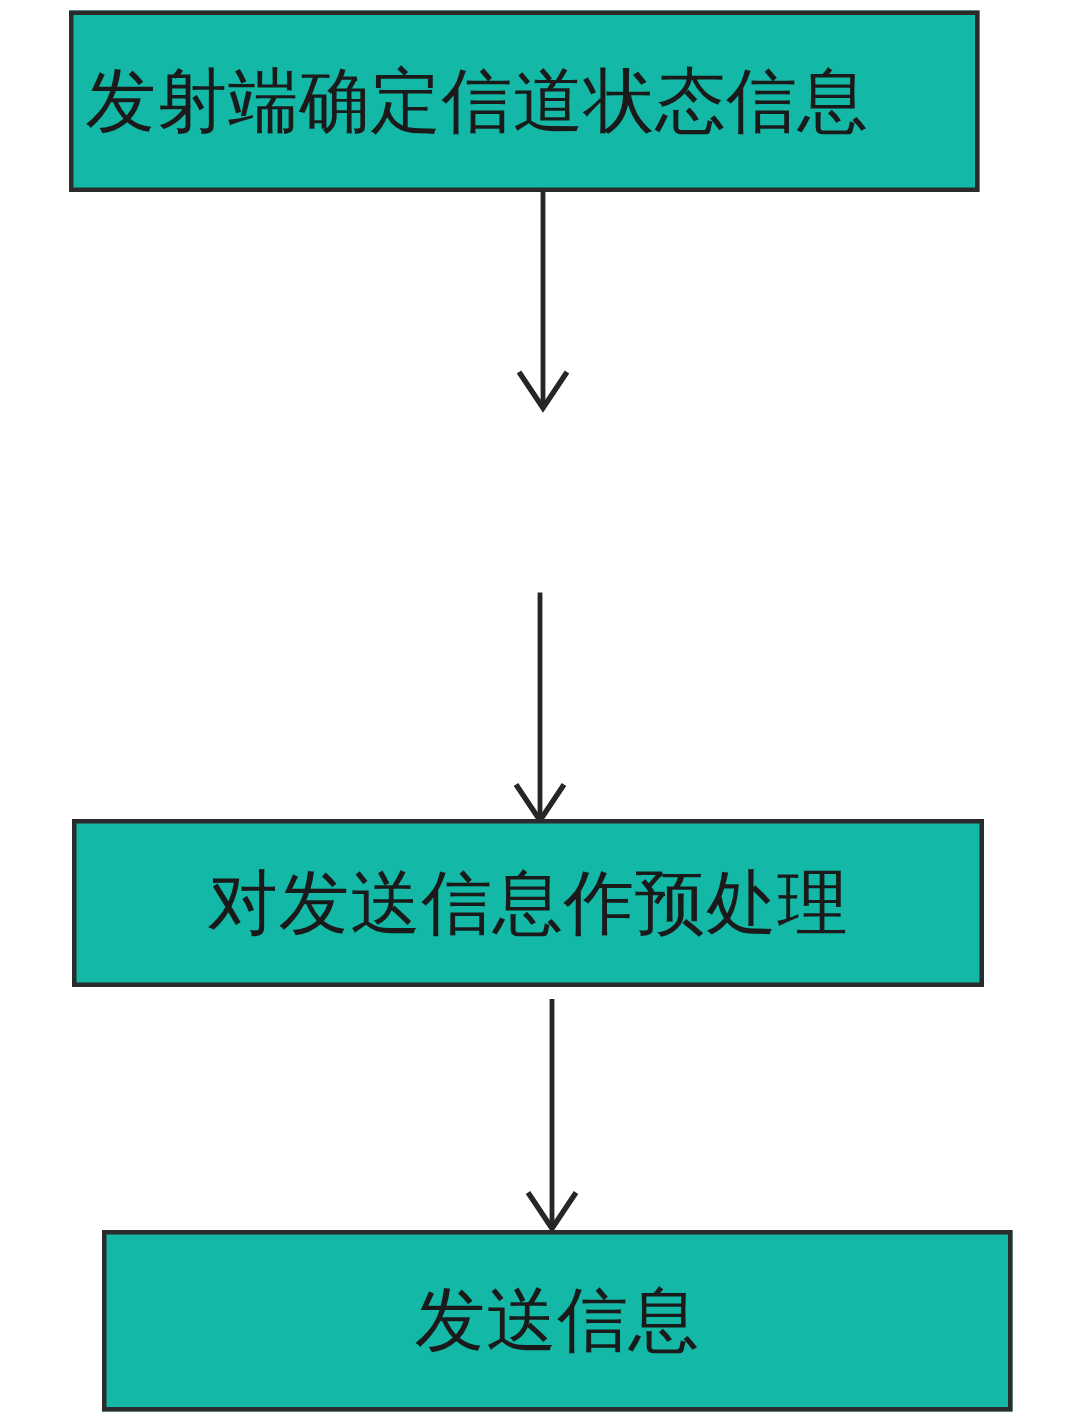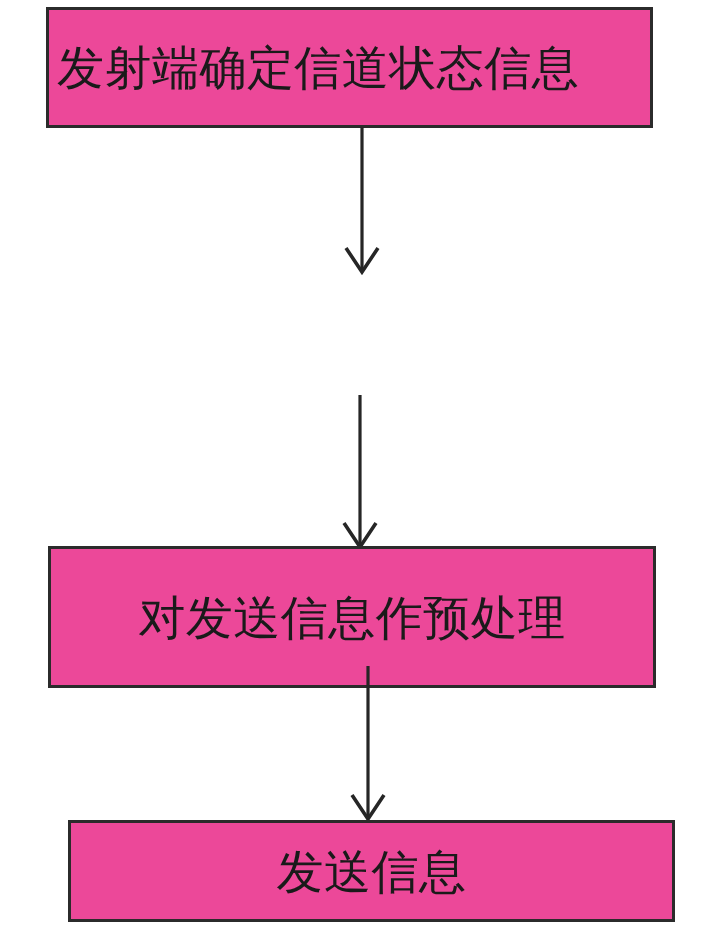--- a/index.html
+++ b/index.html
@@ -14,38 +14,38 @@
     position: relative;
     width: 728px;
     height: 951px;
     background: #ffffff;
     overflow: hidden;
   }
   .node {
     position: absolute;
     box-sizing: border-box;
     border: 3px solid #2b2b2b;
-    background: #ec4899;
+    background: #14b8a6;
     display: flex;
     align-items: center;
     overflow: hidden;
   }
   .node-label {
     width: 100%;
     color: #1a1a1a;
     font-weight: 400;
     letter-spacing: 0.01em;
     line-height: 1;
     white-space: nowrap;
   }
   
   #node-1 { left: 46px;  top: 7px;   width: 607px; height: 121px; }
   #node-2 { left: 2px;   top: 273px; width: 719px; height: 120px; }
-  #node-3 { left: 48px;  top: 546px; width: 608px; height: 142px; }
-  #node-4 { left: 68px;  top: 820px; width: 607px; height: 102px; }
+  #node-3 { left: 48px;  top: 546px; width: 608px; height: 112px; }
+  #node-4 { left: 68px;  top: 820px; width: 607px; height: 121px; }
 
   #node-1 .node-label { font-size: 47px; padding-left: 8px; text-align: left; }
   #node-2 .node-label { font-size: 48px; padding-left: 4px; text-align: left; }
   #node-3 .node-label { font-size: 47px; text-align: center; }
   #node-4 .node-label { font-size: 47px; text-align: center; }
 
   .connector {
     position: absolute;
     overflow: visible;
   }

